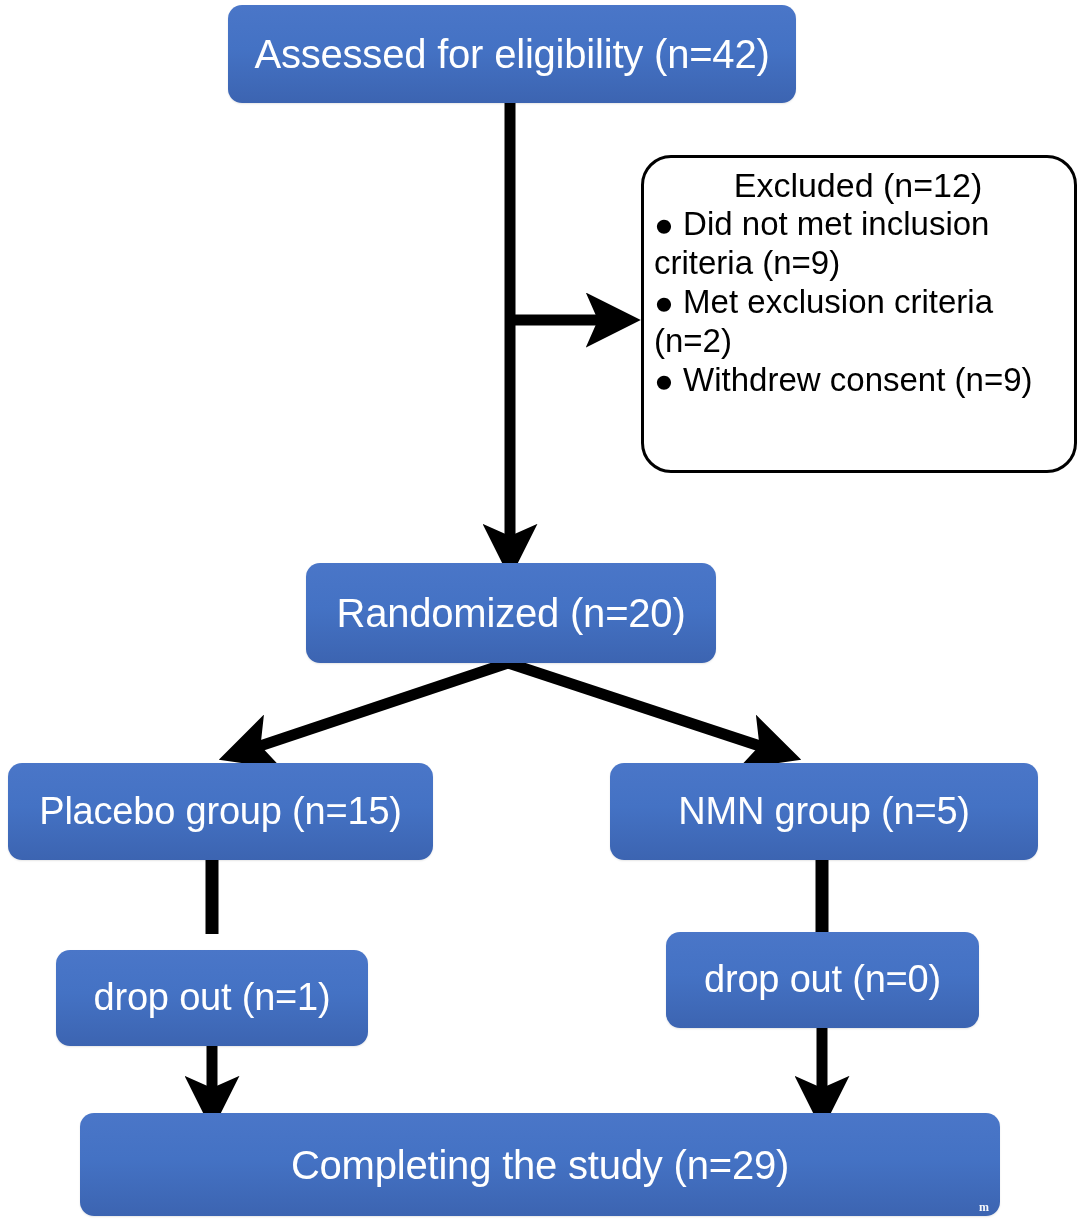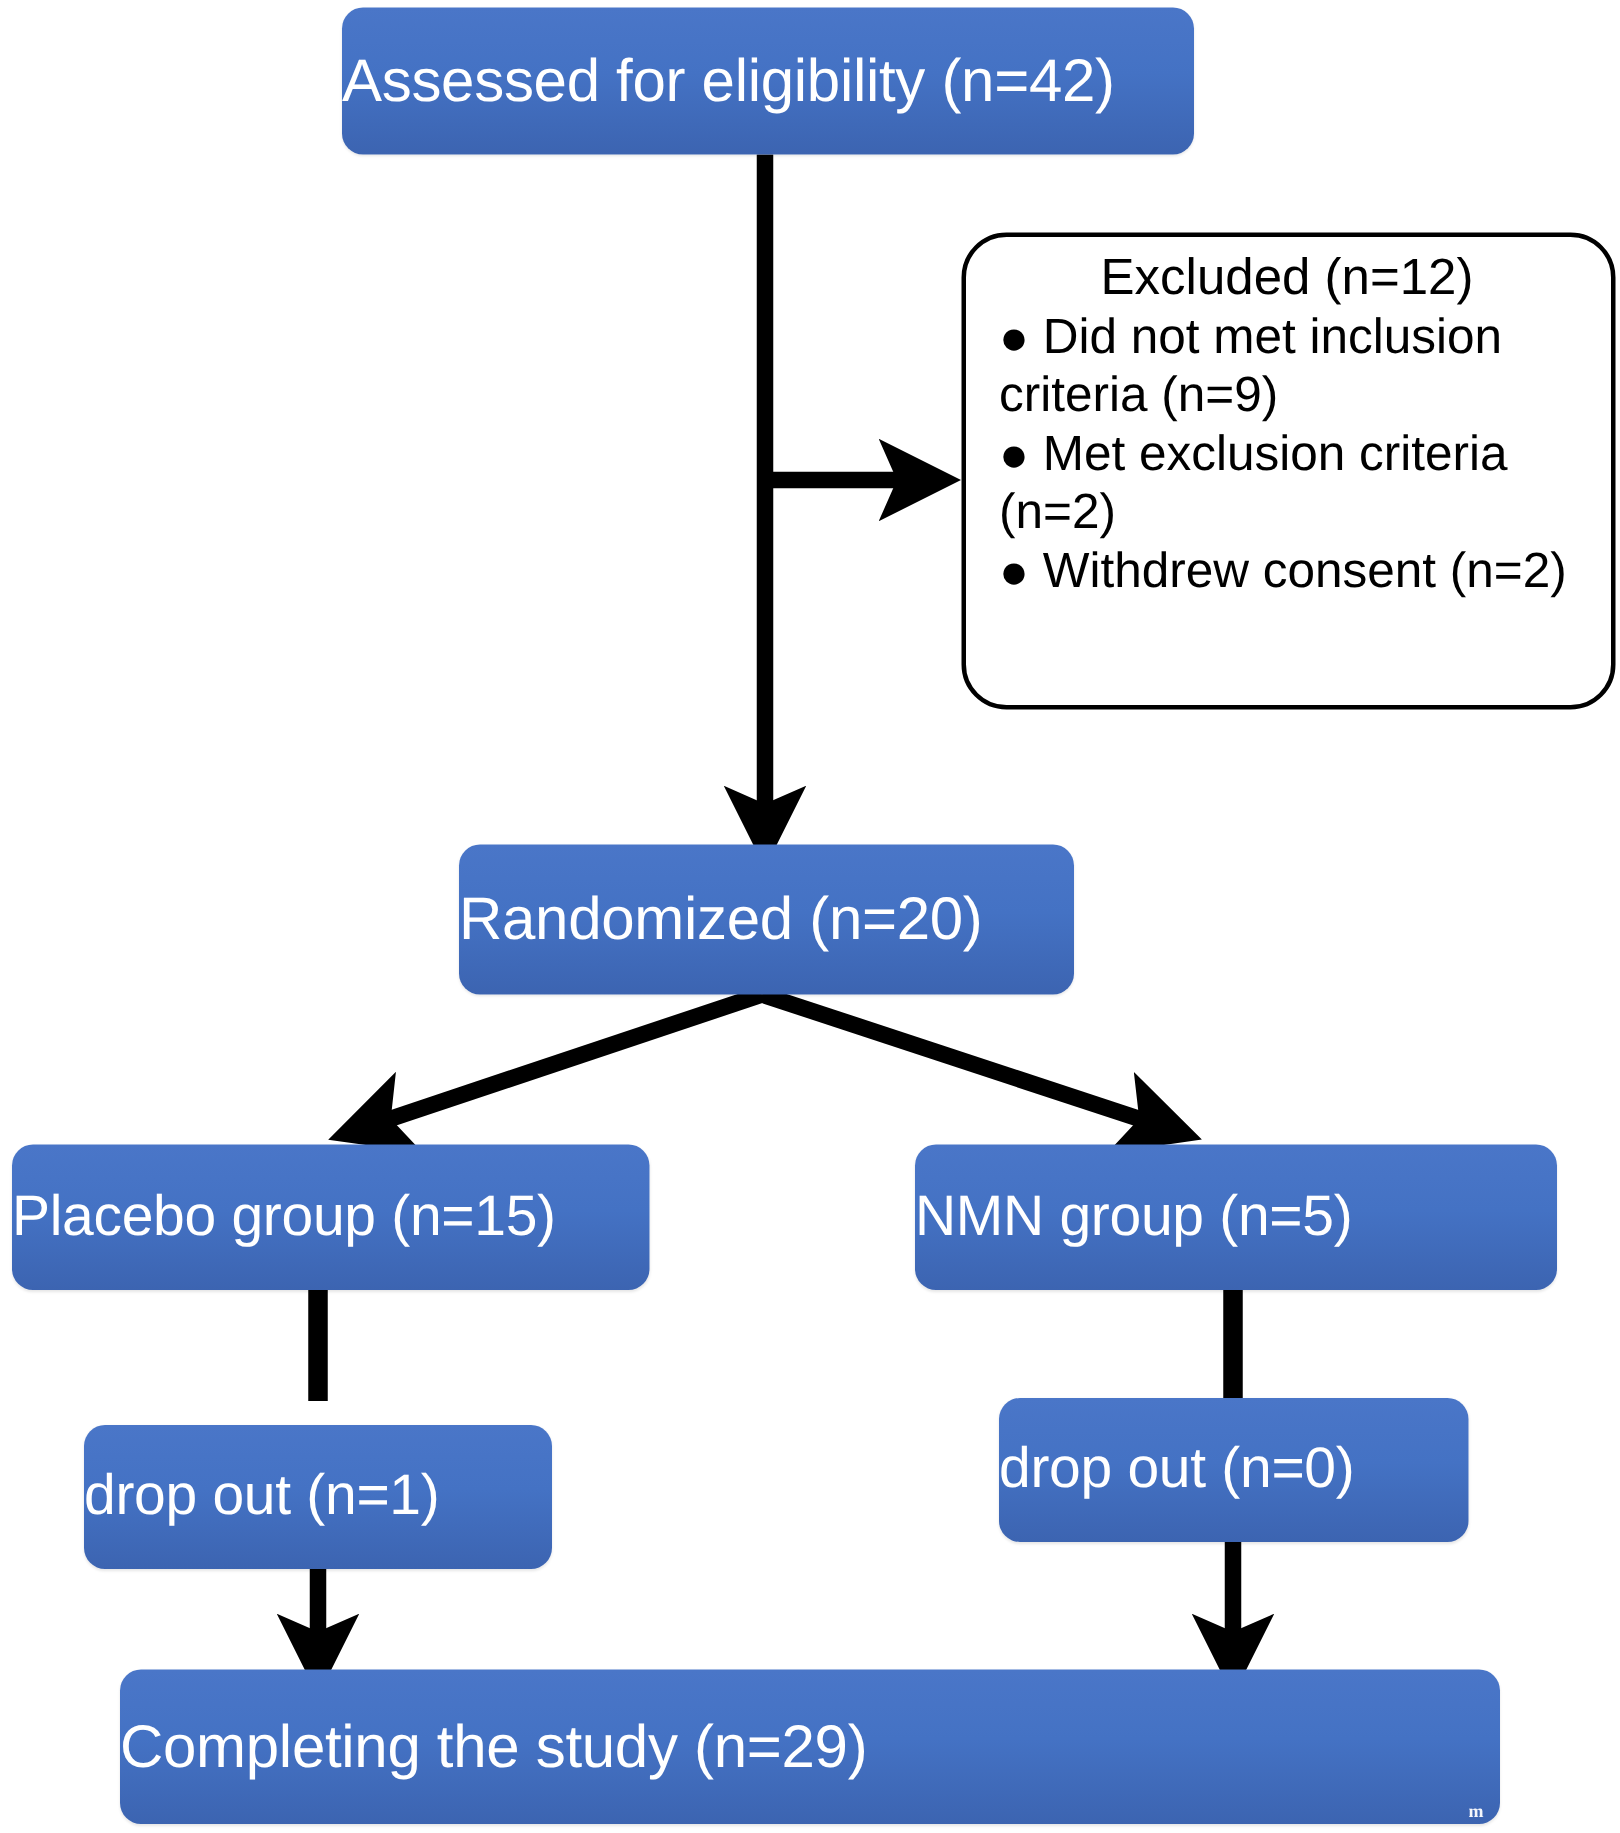--- a/index.html
+++ b/index.html
@@ -24,20 +24,21 @@
     top: 0;
     width: 1080px;
     height: 1222px;
     pointer-events: none;
   }
   .node {
     position: absolute;
     box-sizing: border-box;
     display: flex;
     align-items: center;
+    justify-content: center;
     text-align: center;
     color: #ffffff;
     border-radius: 14px;
     background: linear-gradient(180deg, #4a76c8 0%, #4472c4 45%, #3c64b1 100%);
     box-shadow: 0 1px 2px rgba(0,0,0,0.10);
     line-height: 1.05;
     letter-spacing: -0.2px;
     z-index: 3;
   }
   .node span { display: block; }
@@ -74,21 +75,20 @@
     text-underline-offset: 3px;
     line-height: 1.15;
     padding-right: 6px;
   }
   .excl-item {
     font-size: 33px;
     line-height: 1.18;
     text-indent: 0;
     padding: 0 2px 0 2px;
     word-spacing: 0px;
-    margin-left: 12px;
   }
   .excl-bullet {
     font-size: 33px;
     line-height: 0;
     vertical-align: -1px;
   }
   .watermark {
     position: absolute;
     right: 12px;
     bottom: 2px;
@@ -142,21 +142,21 @@
     <div class="excl-item">
       <span class="excl-bullet">●</span>
       <span>Did not met inclusion criteria (n=9)</span>
     </div>
     <div class="excl-item">
       <span class="excl-bullet">●</span>
       <span>Met exclusion criteria (n=2)</span>
     </div>
     <div class="excl-item">
       <span class="excl-bullet">●</span>
-      <span>Withdrew consent (n=2)</span>
+      <span>Withdrew consent (n=9)</span>
     </div>
   </div>
 
   <div class="node" id="node-random">
     <span>Randomized (n=20)</span>
   </div>
 
   <div class="node" id="node-placebo">
     <span>Placebo group (n=15)</span>
   </div>

